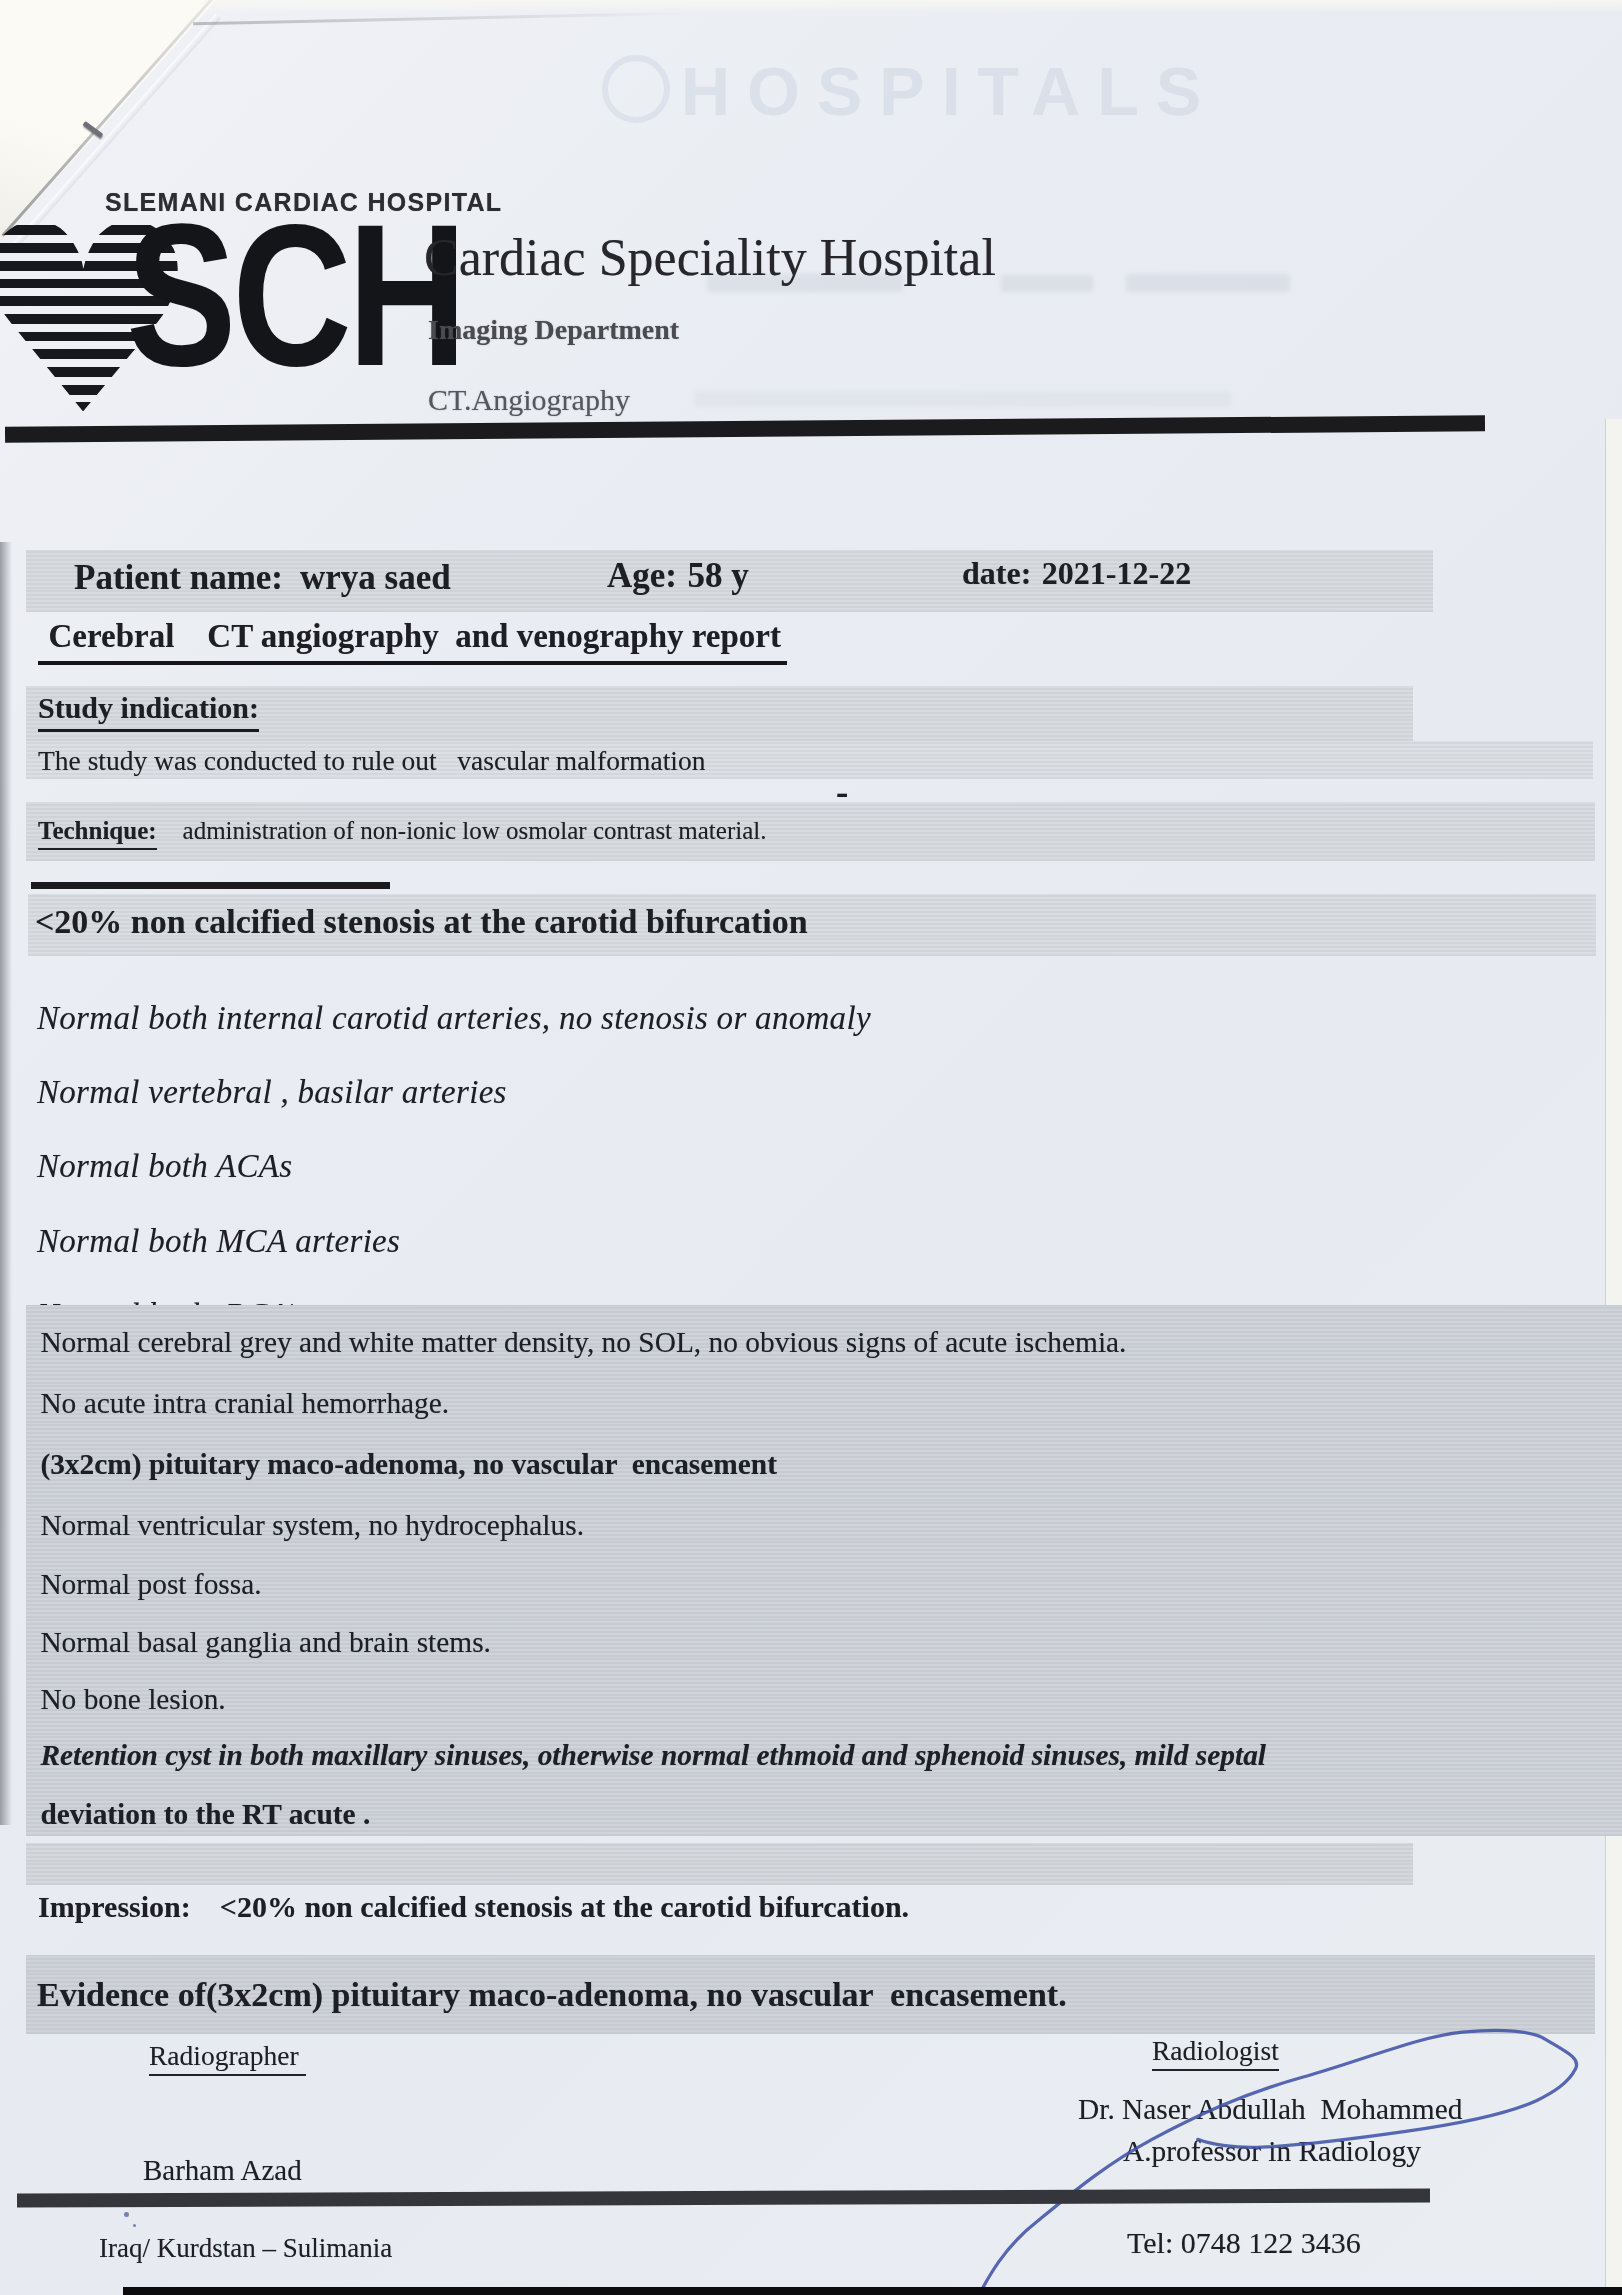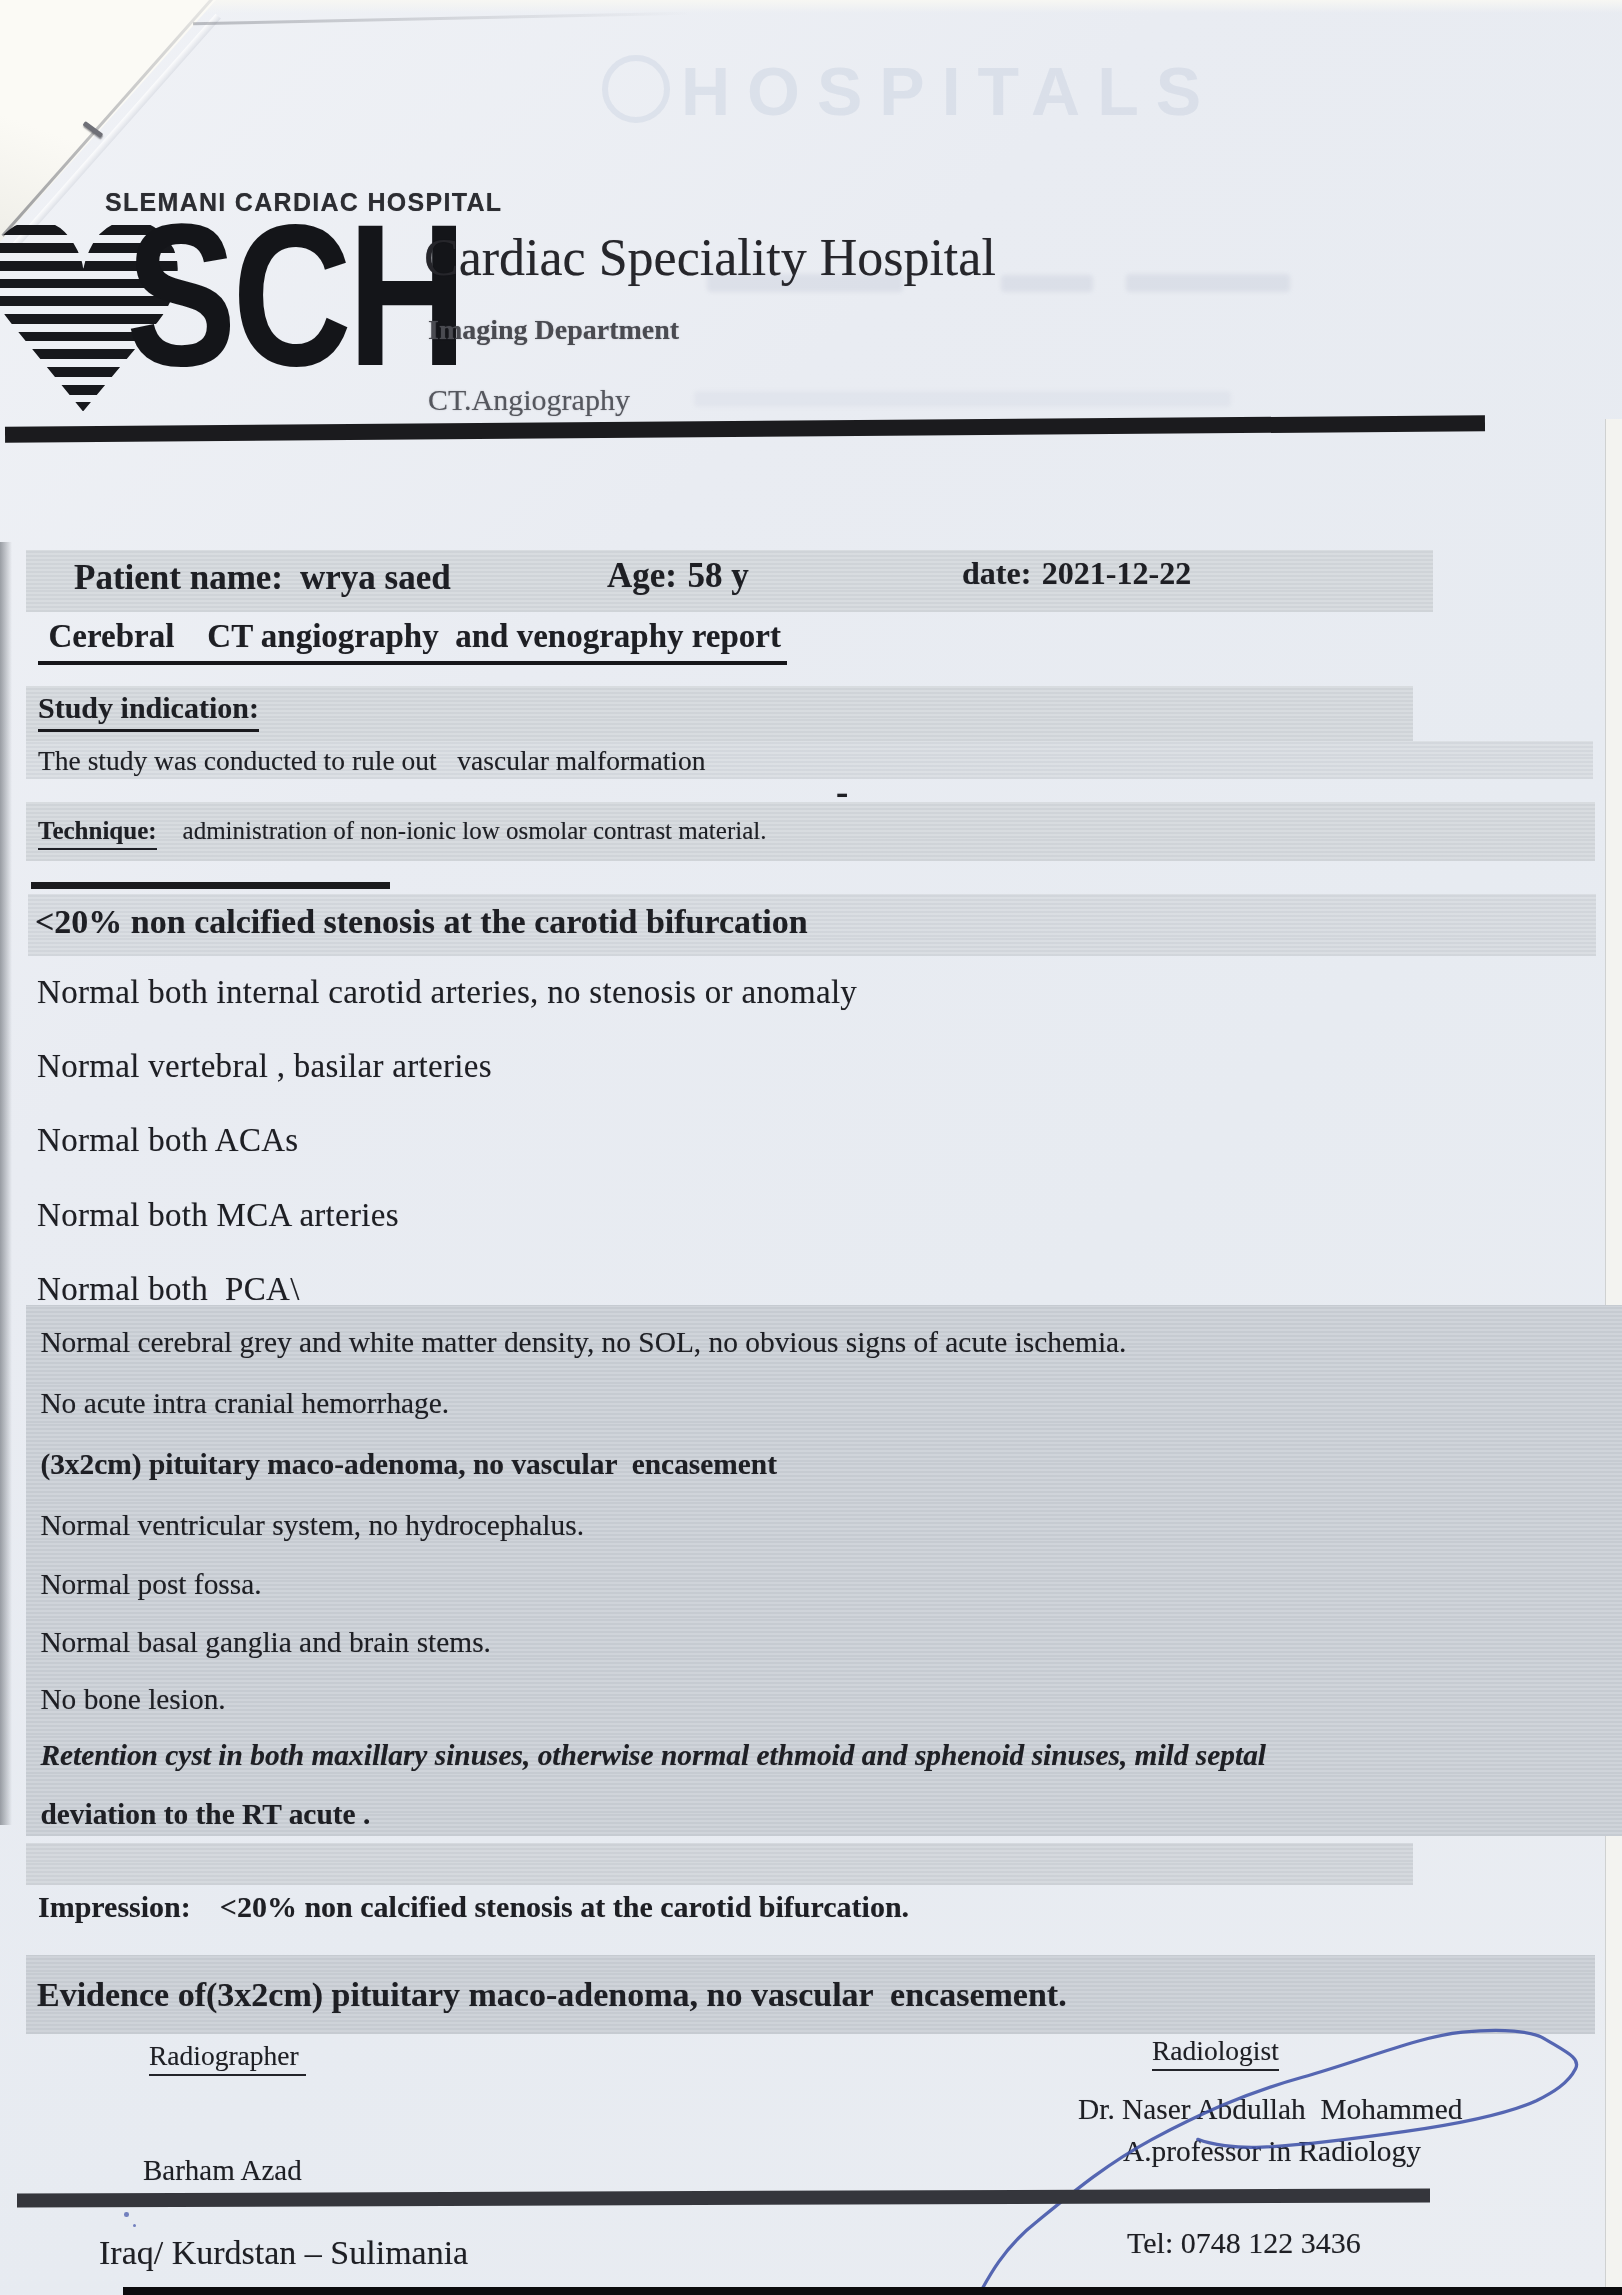--- a/index.html
+++ b/index.html
@@ -157,21 +157,21 @@
 
   <div class="t bold" style="left:836px;top:771px;font-size:37px;">-</div>
 
   <div class="band" style="left:26px;top:802px;width:1569px;height:59px;"></div>
   <div class="t" style="left:38px;top:817px;font-size:25px;"><span class="bold ul-thin" style="display:inline-block;">Technique:</span><span style="margin-left:26px;">administration of non-ionic low osmolar contrast material.</span></div>
 
   <div class="rule" style="left:31px;top:882px;width:359px;height:7.2px;"></div>
   <div class="band" style="left:27.5px;top:894px;width:1568px;height:62px;background-color:#d8dce1;"></div>
   <div class="t bold" style="left:35px;top:902px;font-size:34px;">&lt;20% non calcified stenosis at the carotid bifurcation</div>
 
-  <div class="t findings" style="left:37px;top:950px;">
+  <div class="t findings" style="left:37px;top:976px;font-style:italic;">
     <p>Normal both internal carotid arteries, no stenosis or anomaly</p>
     <p>Normal vertebral , basilar arteries</p>
     <p>Normal both ACAs</p>
     <p>Normal both MCA arteries</p>
     <p>Normal both  PCA\</p>
     <p>Normal superior and inferior sagittal sinuses , normal straight sinus</p>
     <p>Normal internal cerebral veins and both sigmoid , transverse sinuses, no thrombosis</p>
   </div>
 
   <div class="gblock">
@@ -198,18 +198,18 @@
   <div class="t" style="left:1123px;top:2135px;font-size:29.4px;">A.professor in Radiology</div>
   <div class="t" style="left:143px;top:2154px;font-size:29px;">Barham Azad</div>
 
   <svg class="sig-svg" width="772" height="366" viewBox="0 0 1180 560">
     <path d="M168,525 C210,430 240,390 285,355 C340,310 390,268 460,230 C530,193 600,160 690,135 C780,110 870,72 935,66 C995,60 1042,64 1062,77 C1095,97 1116,106 1108,122 C1097,144 1074,158 1048,171 C998,194 918,208 848,218 C778,228 678,240 628,242 C588,244 550,238 530,230" fill="none" stroke="#4053a8" stroke-width="5" stroke-linecap="round" opacity="0.88"></path>
   </svg>
   <div class="ink-dot" style="left:124px;top:2212px;"></div>
   <div class="ink-dot" style="left:133px;top:2224px;width:3.3px;height:3.3px;"></div>
 
   <div class="rule" style="left:17px;top:2191px;width:1413px;height:14.4px;background:#35363c;transform:rotate(-0.2deg);"></div>
-  <div class="t" style="left:99px;top:2233px;font-size:34px;">Iraq/ Kurdstan – Sulimania</div>
+  <div class="t" style="left:99px;top:2233px;font-size:27px;">Iraq/ Kurdstan – Sulimania</div>
   <div class="t" style="left:1127px;top:2226px;font-size:30px;">Tel: 0748 122 3436</div>
   <div class="bottom-bar"></div>
 
 </div>
 
 
 </body></html>

